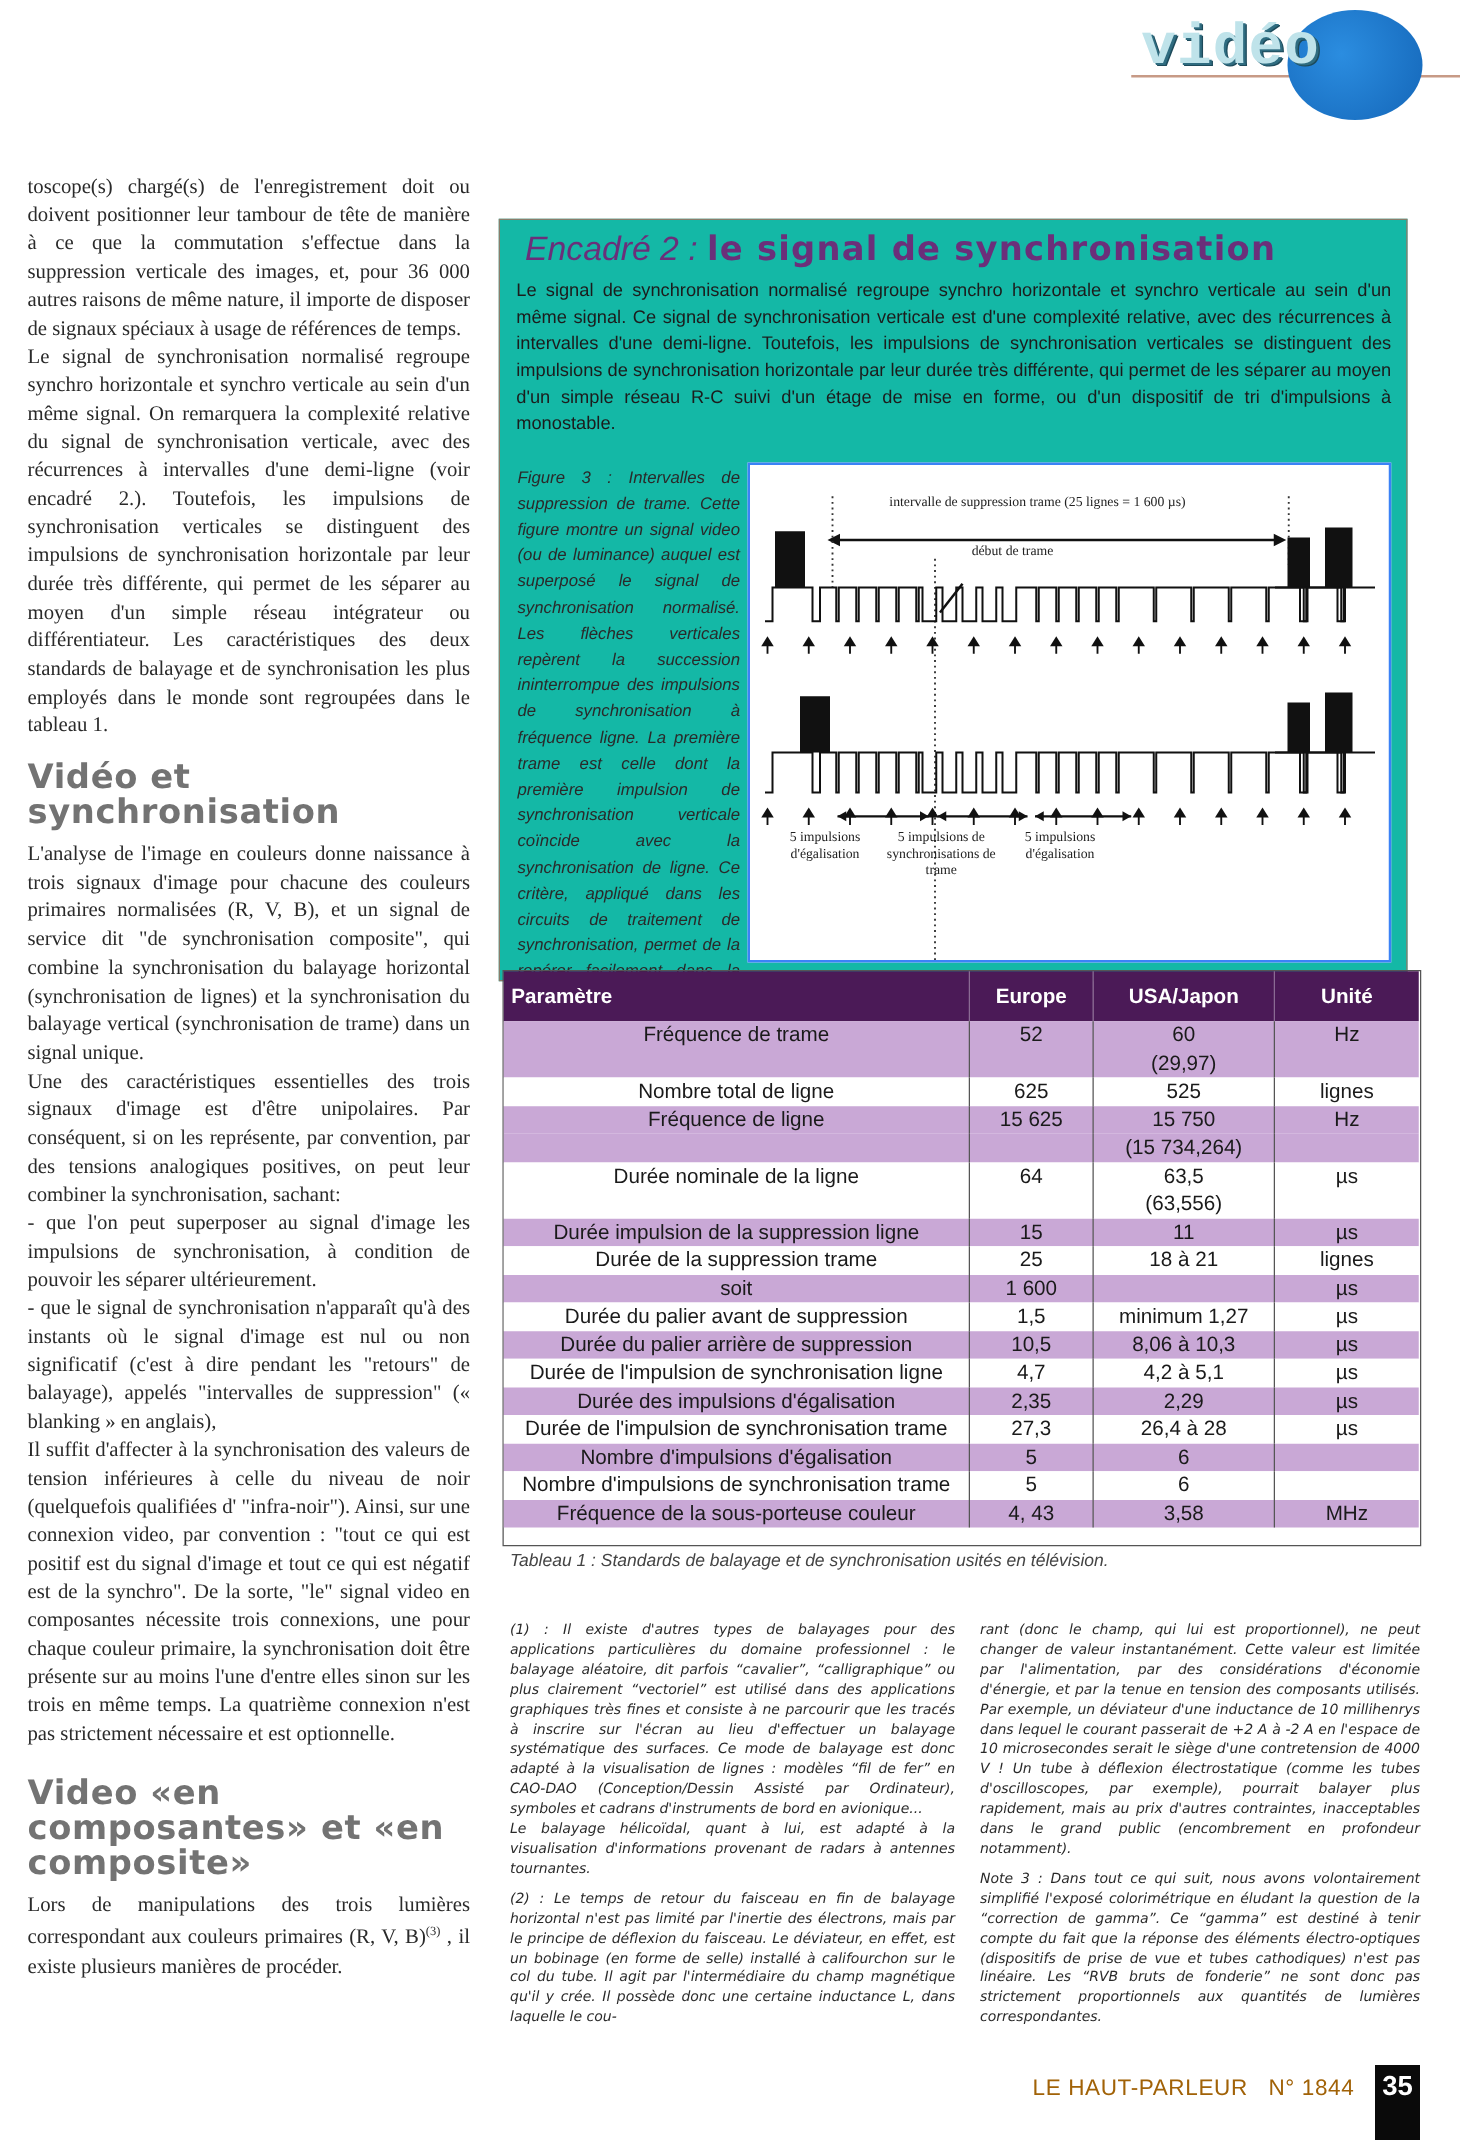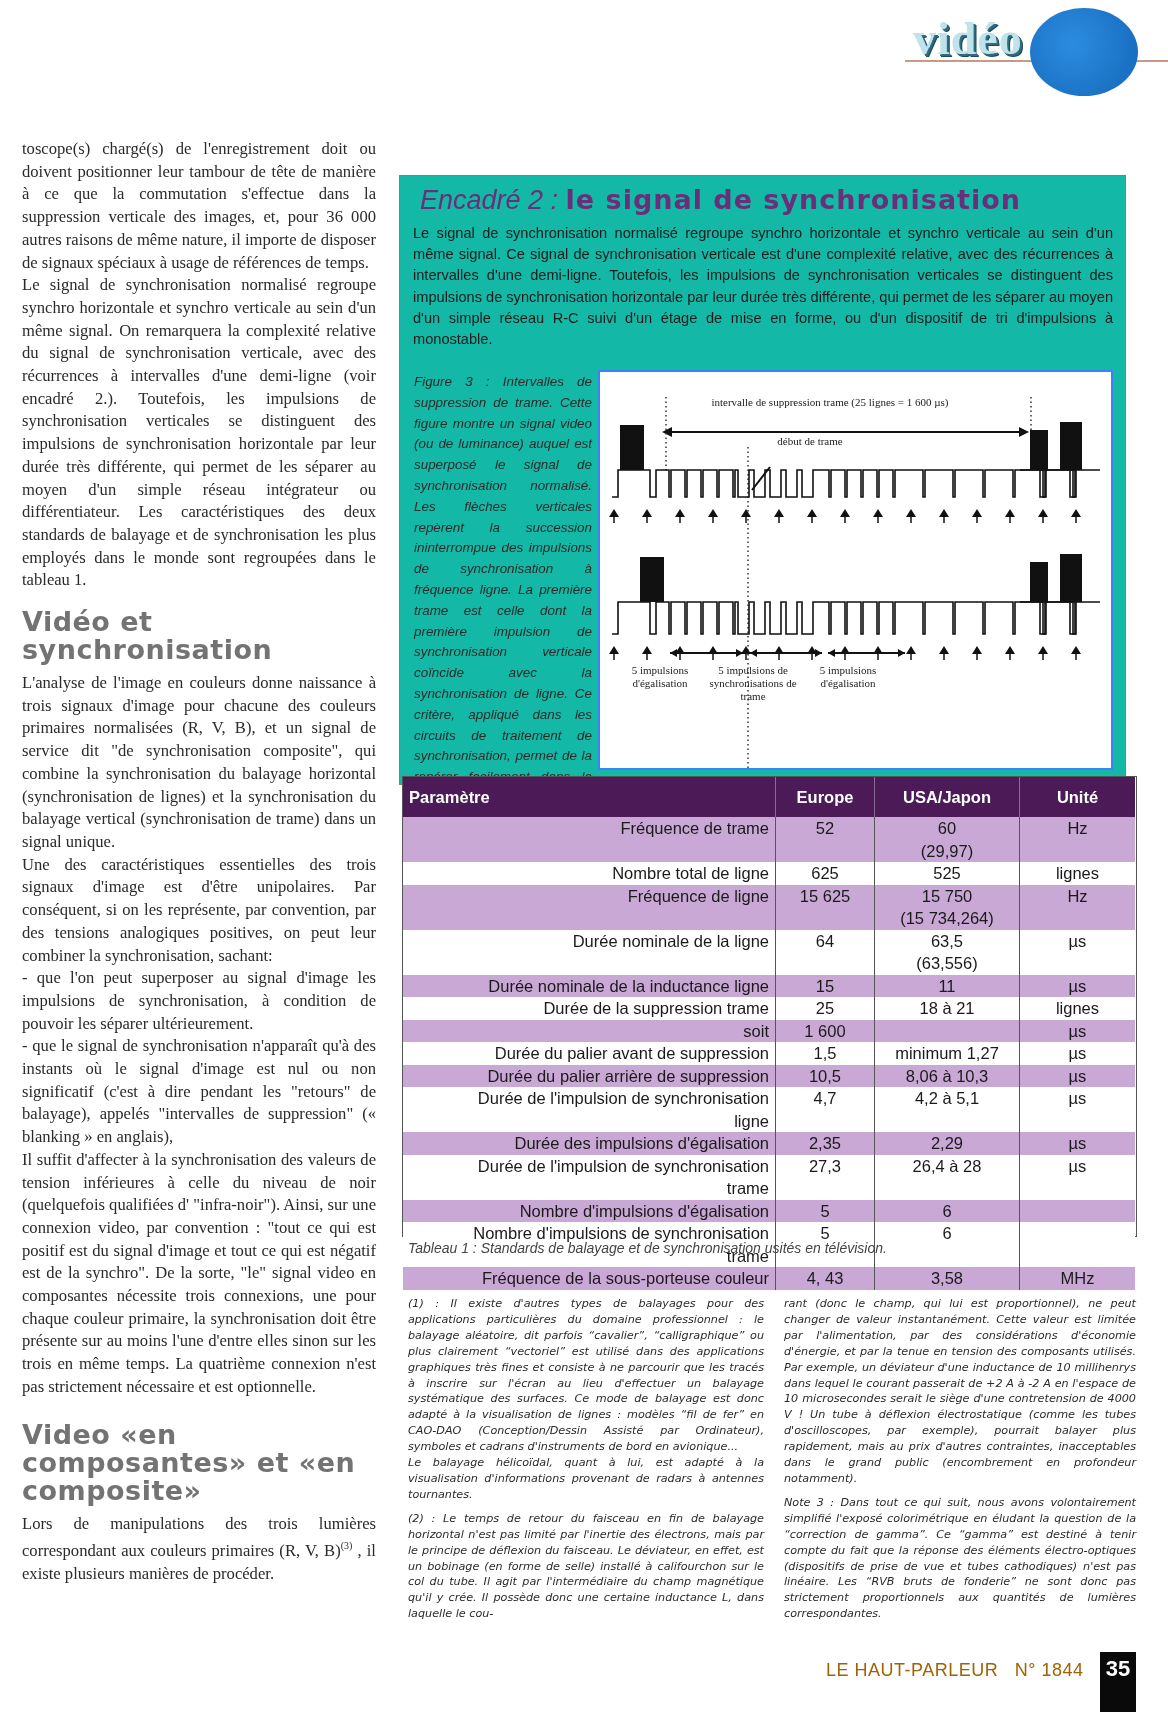--- a/index.html
+++ b/index.html
@@ -6,21 +6,21 @@
   body {
     width: 1168px; height: 1712px; position: relative; overflow: hidden;
     background: #ffffff; color: #222;
     font-family: "Liberation Serif", serif;
   }
   
   .logo { position: absolute; left: 905px; top: 8px; width: 263px; height: 80px; }
   .logo .circle { position: absolute; left: 125px; top: 0; width: 108px; height: 88px; border-radius: 50%;
     background: radial-gradient(circle at 40% 40%, #2b8de0, #1466b8); }
   .logo .rule { position: absolute; left: 0; top: 52px; width: 263px; height: 2px; background: #c79a86; }
-  .logo .word { position: absolute; left: 8px; top: 4px; font-family: Liberation Serif, serif; font-weight: bold;
+  .logo .word { position: absolute; left: 8px; top: 4px; font-family: Liberation Mono, monospace; font-weight: bold;
     font-size: 46px; color: #bfe3ea; letter-spacing: 1px;
     text-shadow: 2px 2px 0 #2f6c80, 3px 3px 0 #1d4a5a; }
 
   
   .leftcol { position: absolute; left: 22px; top: 138px; width: 354px; font-size: 16.6px; line-height: 22.7px; text-align: justify; color: #2a2a2a; }
   .leftcol p { margin: 0; }
   .h2 { font-family: "DejaVu Sans", sans-serif; font-weight: bold; color: #737373; font-size: 27px; line-height: 28px; margin: 12px 0 8px 0; letter-spacing: 0.5px; text-align: left; }
   .h2.big { font-size: 27px; }
 
   
@@ -35,21 +35,21 @@
     font-size: 13.4px; line-height: 20.8px; text-align: justify; color: #2a2a2a; }
   .fig-box { position: absolute; left: 198px; top: 194px; width: 515px; height: 400px; background: #fff; border: 2px solid #3b82f6; box-sizing: border-box; }
   .fig-box svg { position: absolute; left: 0; top: 0; }
   .fig-label { position: absolute; font-family: "Liberation Serif", serif; font-size: 11px; color: #222; text-align: center; line-height: 13px; }
 
   
   .tbl { position: absolute; left: 403px; top: 777px; width: 732px; border-collapse: collapse; font-family: "Liberation Sans", sans-serif; font-size: 16.5px; }
   .tbl th { background: #4b1a57; color: #fff; font-weight: bold; height: 40px; padding: 0 6px; border-right: 1px solid #8a6b93; text-align: center; }
   .tbl th:first-child { text-align: left; margin-top: 48px; }
   .tbl td { padding: 0 6px; height: 22.5px; line-height: 22.5px; border-right: 1px solid #555; text-align: center; color: #1a1a1a; vertical-align: top; }
-  .tbl td:first-child { text-align: right; padding-left: 40px; }
+  .tbl td:first-child { text-align: center; }
   .tbl td:last-child, .tbl th:last-child { border-right: none; }
   .tbl tr.shade td { background: #c9a8d6; }
   .tbl tr.white td { background: #ffffff; }
   .tbl-wrap { position: absolute; left: 402px; top: 776px; width: 733px; height: 459px; border: 1px solid #555; }
   .tbl-cap { position: absolute; left: 408px; top: 1240px; font-family: "Liberation Sans", sans-serif; font-style: italic; font-size: 14px; color: #444; }
 
   
   .notes { position: absolute; top: 1296px; width: 356px; font-family: "DejaVu Sans", sans-serif; font-style: italic; font-size: 11.2px; line-height: 15.9px; text-align: justify; color: #2a2a2a; }
   .notes p { margin: 0 0 8px 0; }
   .notes.n1 { left: 408px; }
@@ -231,21 +231,21 @@
         <td>63,5</td>
         <td>µs</td>
       </tr>
       <tr class="white">
         <td></td>
         <td></td>
         <td>(63,556)</td>
         <td></td>
       </tr>
       <tr class="shade">
-        <td>Durée nominale de la inductance ligne</td>
+        <td>Durée impulsion de la suppression ligne</td>
         <td>15</td>
         <td>11</td>
         <td>µs</td>
       </tr>
       <tr class="white">
         <td>Durée de la suppression trame</td>
         <td>25</td>
         <td>18 à 21</td>
         <td>lignes</td>
       </tr>

